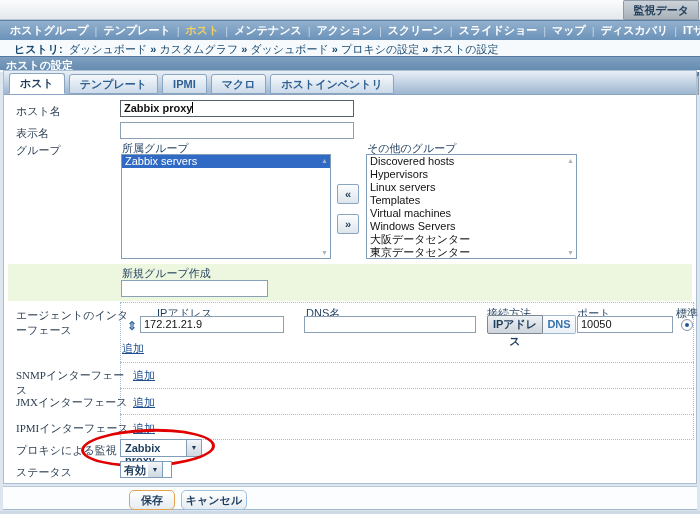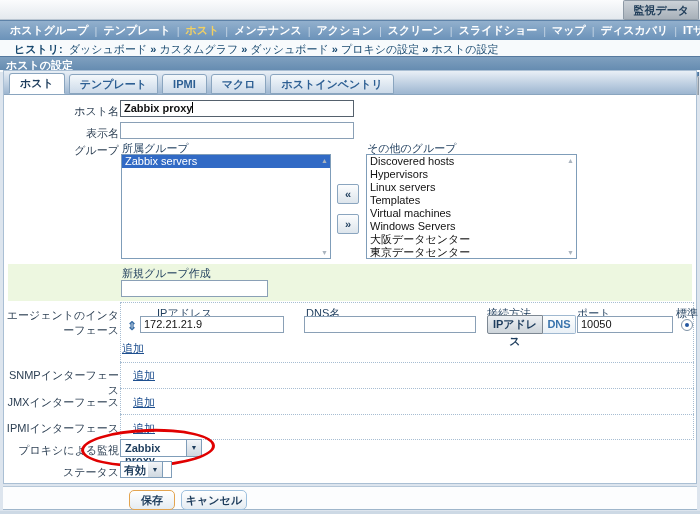--- a/index.html
+++ b/index.html
@@ -41,21 +41,21 @@
              background:#fff; border:1px solid #aabfd4; }
   .tabstrip { position:absolute; left:4px; top:71px; width:692px; height:24px;
               background:linear-gradient(#e9eff6 0%,#b7cade 65%,#9db6d0 100%);
               border-bottom:1px solid #8aa5bf; display:flex; align-items:flex-end; padding-left:5px; }
   .tab { margin-right:4px; padding:0 10px; height:20px; line-height:19px;
          border:1px solid #8aa5bf; border-radius:3px 3px 0 0; font-weight:bold;
          background:linear-gradient(#f4f8fb,#ccdae9); color:#2d5f93; cursor:pointer; }
   .tab.active { background:#fff; color:#1d3c5c; height:21px; border-bottom:1px solid #fff; }
 
   
-  .lbl { position:absolute; left:4px; width:115px; text-align:right; color:#2b3e52; }
+  .lbl { position:absolute; left:16px; width:115px; text-align:left; color:#2b3e52;font-family:Liberation Serif, serif; }
   .colhdr { position:absolute; color:#1d3c5c; }
   .tinput { position:absolute; height:17px; background:#fff; border:1px solid #8aa0b6;
             padding:1px 3px; line-height:13px; color:#111; }
   .tinput.focused { border-color:#55616d; font-weight:bold; }
   .caret { display:inline-block; width:1px; height:11px; background:#000; vertical-align:-1px; }
   .listbox { position:absolute; width:211px; height:105px; background:#fff;
              border:1px solid #7f9db9; overflow:hidden; }
   .opt { padding:0 3px; line-height:13px; color:#111; cursor:pointer; white-space:nowrap; }
   .opt.sel { background:#316ac5; color:#fff; }
   .scrollarrow { position:absolute; right:2px; font-size:7px; color:#aab4be; }

